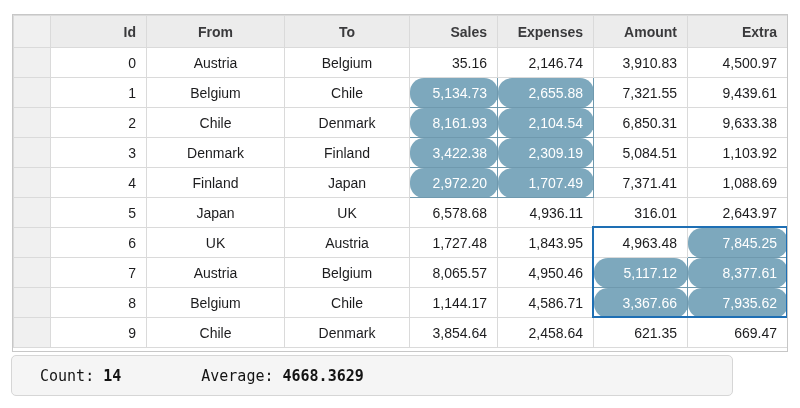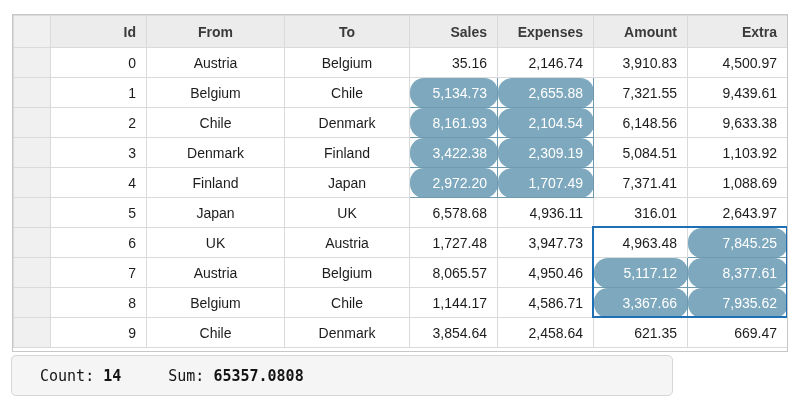--- a/index.html
+++ b/index.html
@@ -49,27 +49,27 @@
     position:absolute;
     box-sizing:border-box;
     border:2px solid var(--sel-border,#1e6fb4);
     pointer-events:none;
     z-index:5;
   }
 
   
   .status-bar {
     position:absolute; left:11px; top:355px;
-    width:662px; height:41px;
+    width:722px; height:41px;
     box-sizing:border-box;
     background:#f5f5f5;
     border:1px solid #d6d6d6;
     border-radius:5px;
     display:flex; align-items:center;
-    padding-left:28px; gap:47px;
+    padding-left:28px; gap:80px;
     font-family:"DejaVu Sans Mono", monospace;
     font-size:15px; color:#141414;
     white-space:nowrap;
   }
   .status-item .value { font-weight:bold; margin-left:9px; }
 
   
   col.c-handle{width:37px} col.c-id{width:96px} col.c-from{width:138px}
   col.c-to{width:125px} col.c-sales{width:88px} col.c-expenses{width:96px}
   col.c-amount{width:94px} col.c-extra{width:100px}
@@ -122,21 +122,21 @@
           <td class="al-r">7,321.55</td>
           <td class="al-r">9,439.61</td>
         </tr>
         <tr>
           <td class="handle"></td>
           <td class="al-r">2</td>
           <td class="al-l">Chile</td>
           <td class="al-l">Denmark</td>
           <td class="al-r sel">8,161.93</td>
           <td class="al-r sel">2,104.54</td>
-          <td class="al-r">6,148.56</td>
+          <td class="al-r">6,850.31</td>
           <td class="al-r">9,633.38</td>
         </tr>
         <tr>
           <td class="handle"></td>
           <td class="al-r">3</td>
           <td class="al-l">Denmark</td>
           <td class="al-l">Finland</td>
           <td class="al-r sel">3,422.38</td>
           <td class="al-r sel">2,309.19</td>
           <td class="al-r">5,084.51</td>
@@ -161,21 +161,21 @@
           <td class="al-r">4,936.11</td>
           <td class="al-r">316.01</td>
           <td class="al-r">2,643.97</td>
         </tr>
         <tr>
           <td class="handle"></td>
           <td class="al-r">6</td>
           <td class="al-l">UK</td>
           <td class="al-l">Austria</td>
           <td class="al-r">1,727.48</td>
-          <td class="al-r">3,947.73</td>
+          <td class="al-r">1,843.95</td>
           <td class="al-r">4,963.48</td>
           <td class="al-r sel">7,845.25</td>
         </tr>
         <tr>
           <td class="handle"></td>
           <td class="al-r">7</td>
           <td class="al-l">Austria</td>
           <td class="al-l">Belgium</td>
           <td class="al-r">8,065.57</td>
           <td class="al-r">4,950.46</td>
@@ -202,14 +202,14 @@
           <td class="al-r">621.35</td>
           <td class="al-r">669.47</td>
         </tr>
       </tbody>
   </table>
 <div class="range-outline" style="left: 579px; top: 211px; width: 196px; height: 92px;"></div>
   </div>
 
 <div class="status-bar">
   <span class="status-item"><span>Count:</span><span class="value">14</span></span>
-  <span class="status-item"><span>Sum:</span><span class="value">65357.0808</span></span>
+  <span class="status-item"><span>Average:</span><span class="value">4668.3629</span></span>
 </div>
 
 </body></html>

